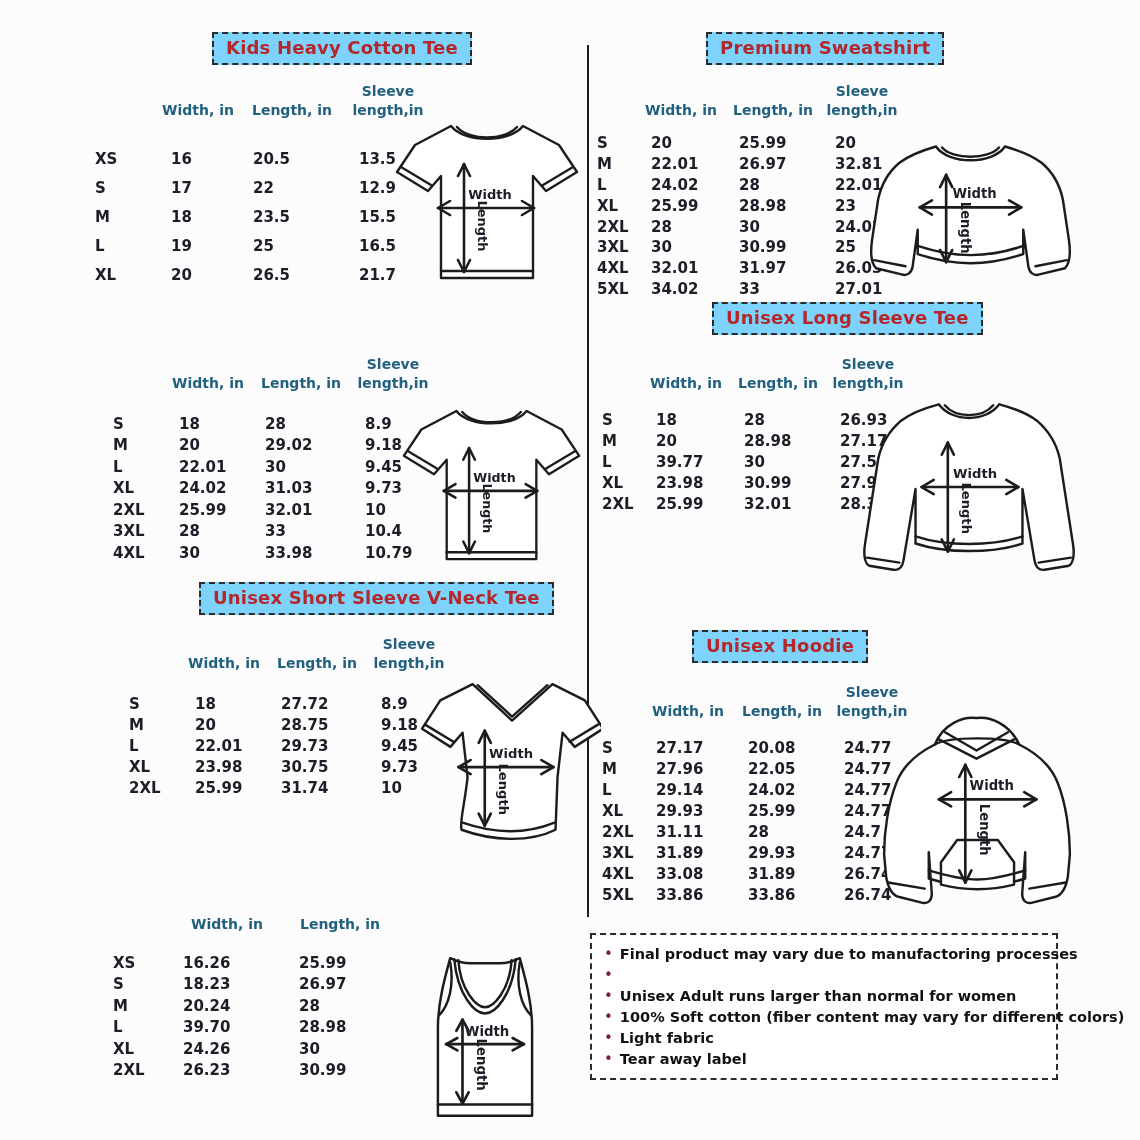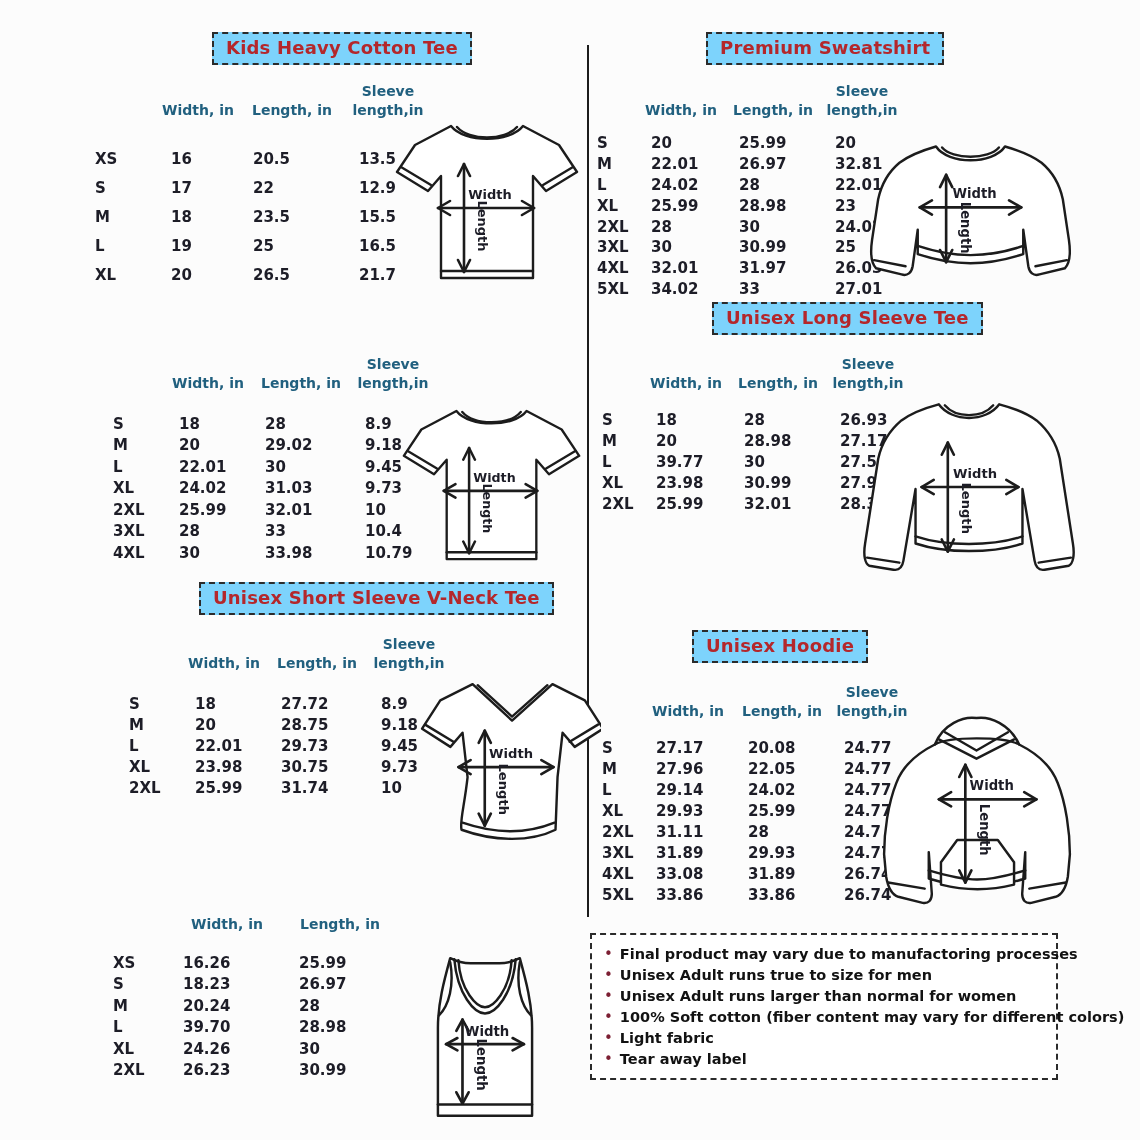--- a/index.html
+++ b/index.html
@@ -510,21 +510,20 @@
   </section>
 
   <div class="notes-box">
     <div>
         <div class="note">
           <span class="bullet">•</span>
           <span class="note-text">Final product may vary due to manufactoring processes</span>
         </div>
         <div class="note">
           <span class="bullet">•</span>
-          <span class="note-text">Unisex Adult runs true to size for men</span>
         </div>
         <div class="note">
           <span class="bullet">•</span>
           <span class="note-text">Unisex Adult runs larger than normal for women</span>
         </div>
         <div class="note">
           <span class="bullet">•</span>
           <span class="note-text">100% Soft cotton (fiber content may vary for different colors)</span>
         </div>
         <div class="note">

